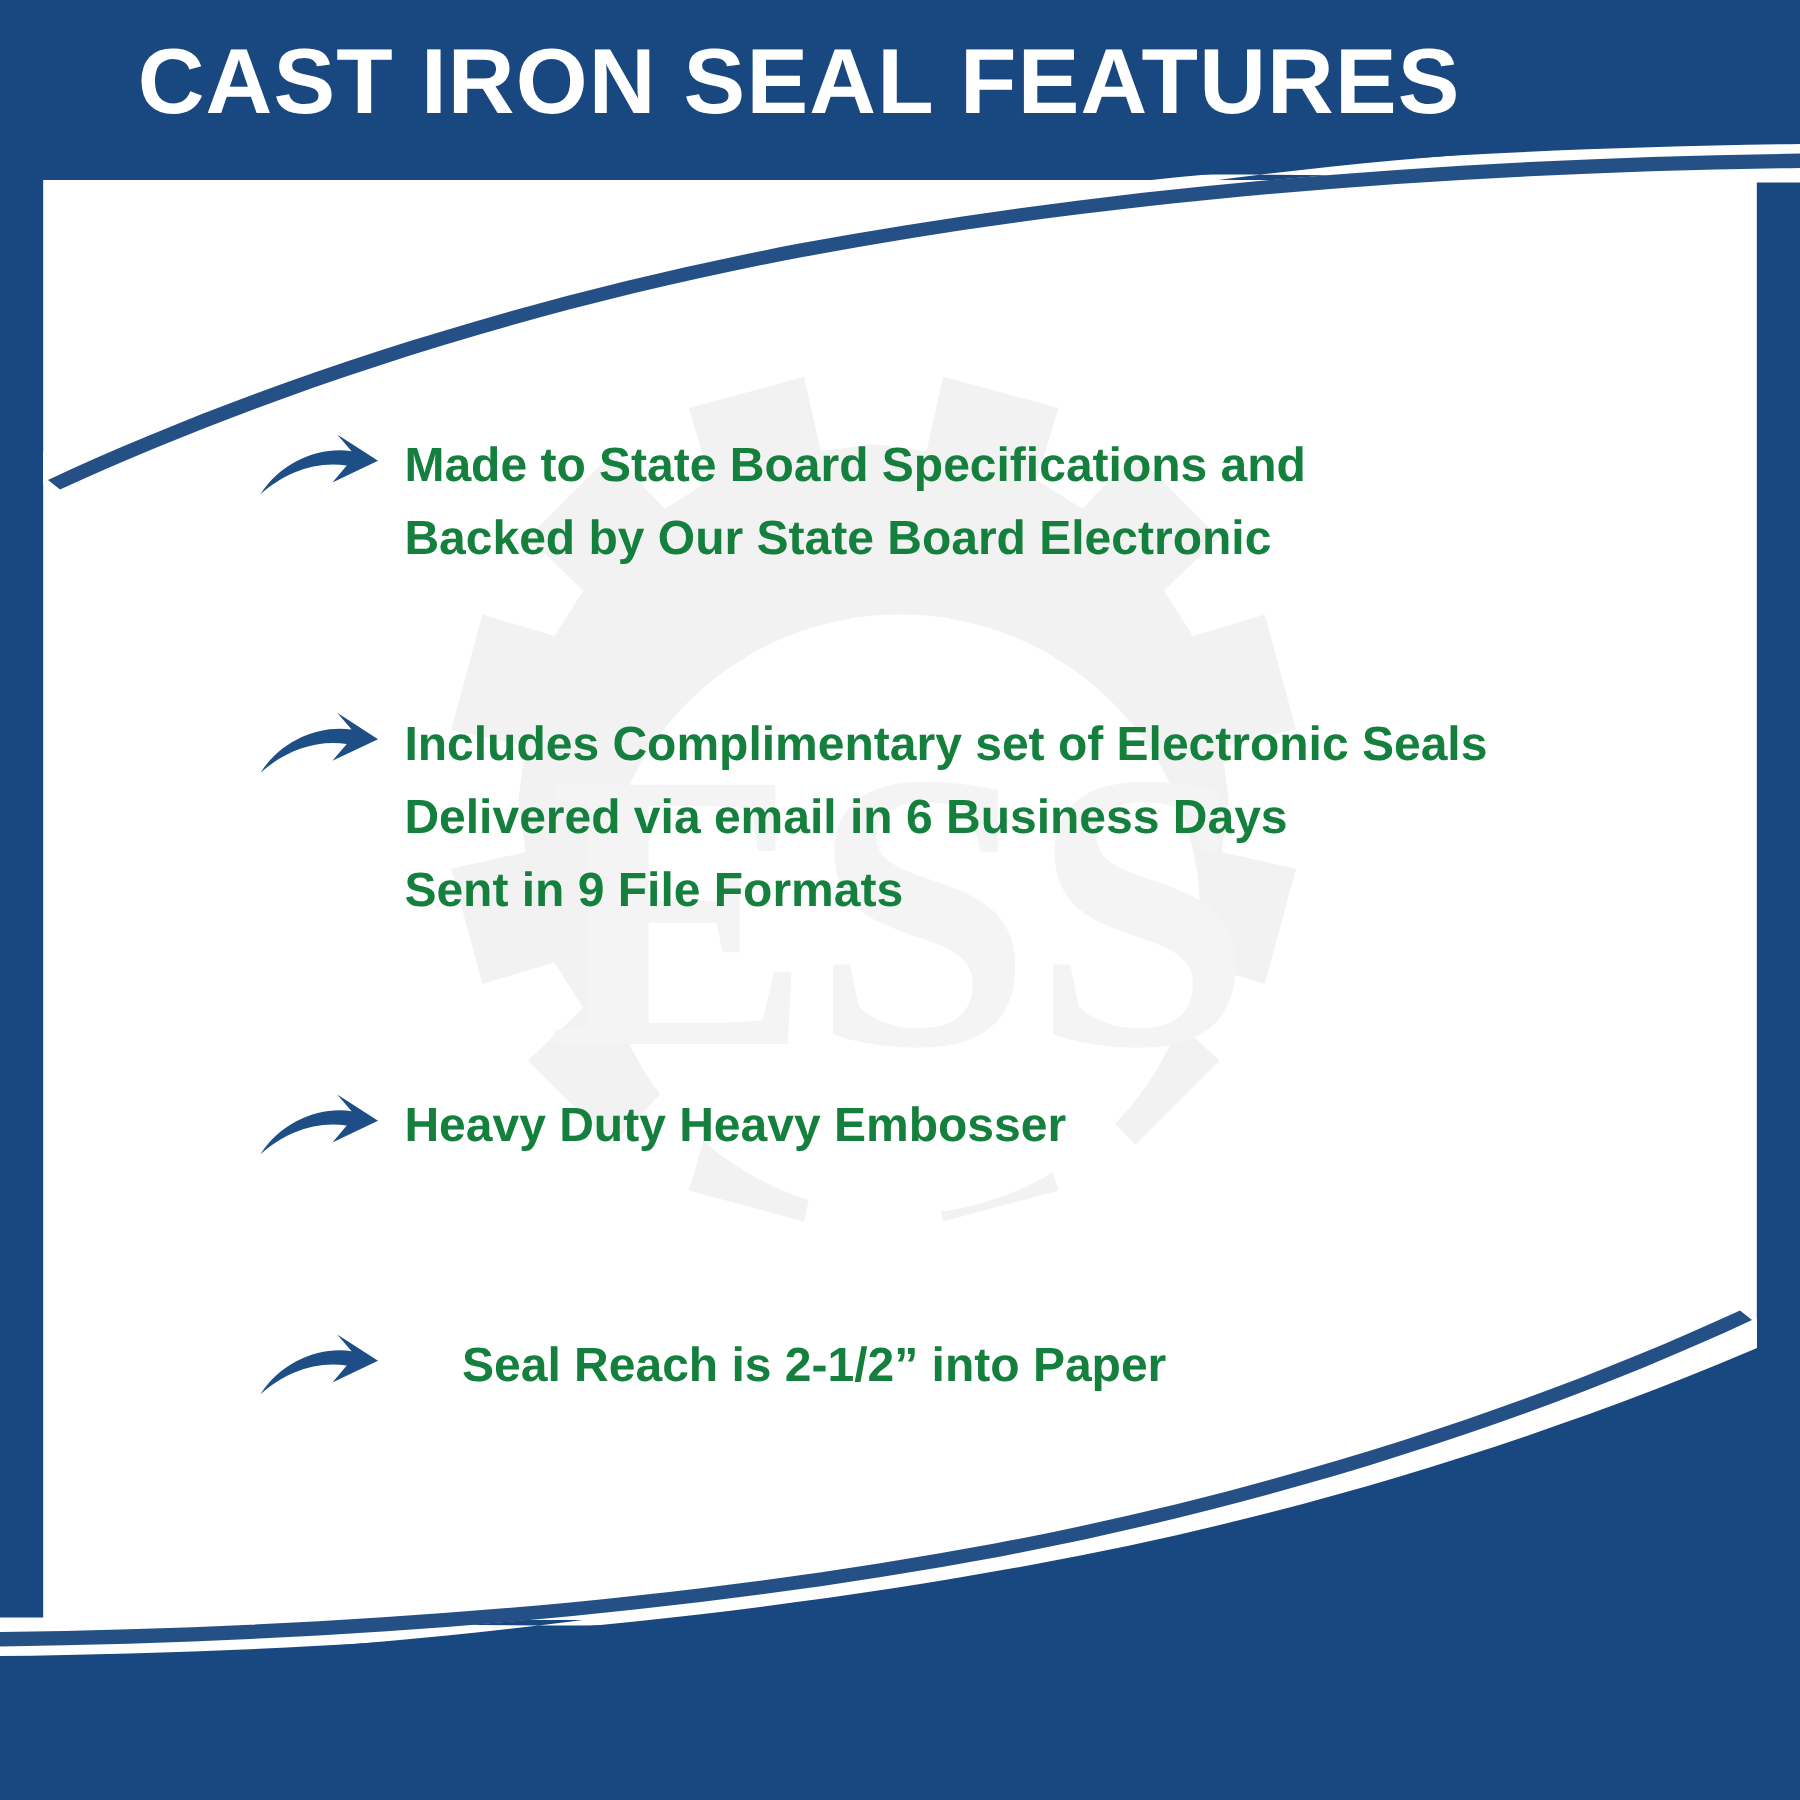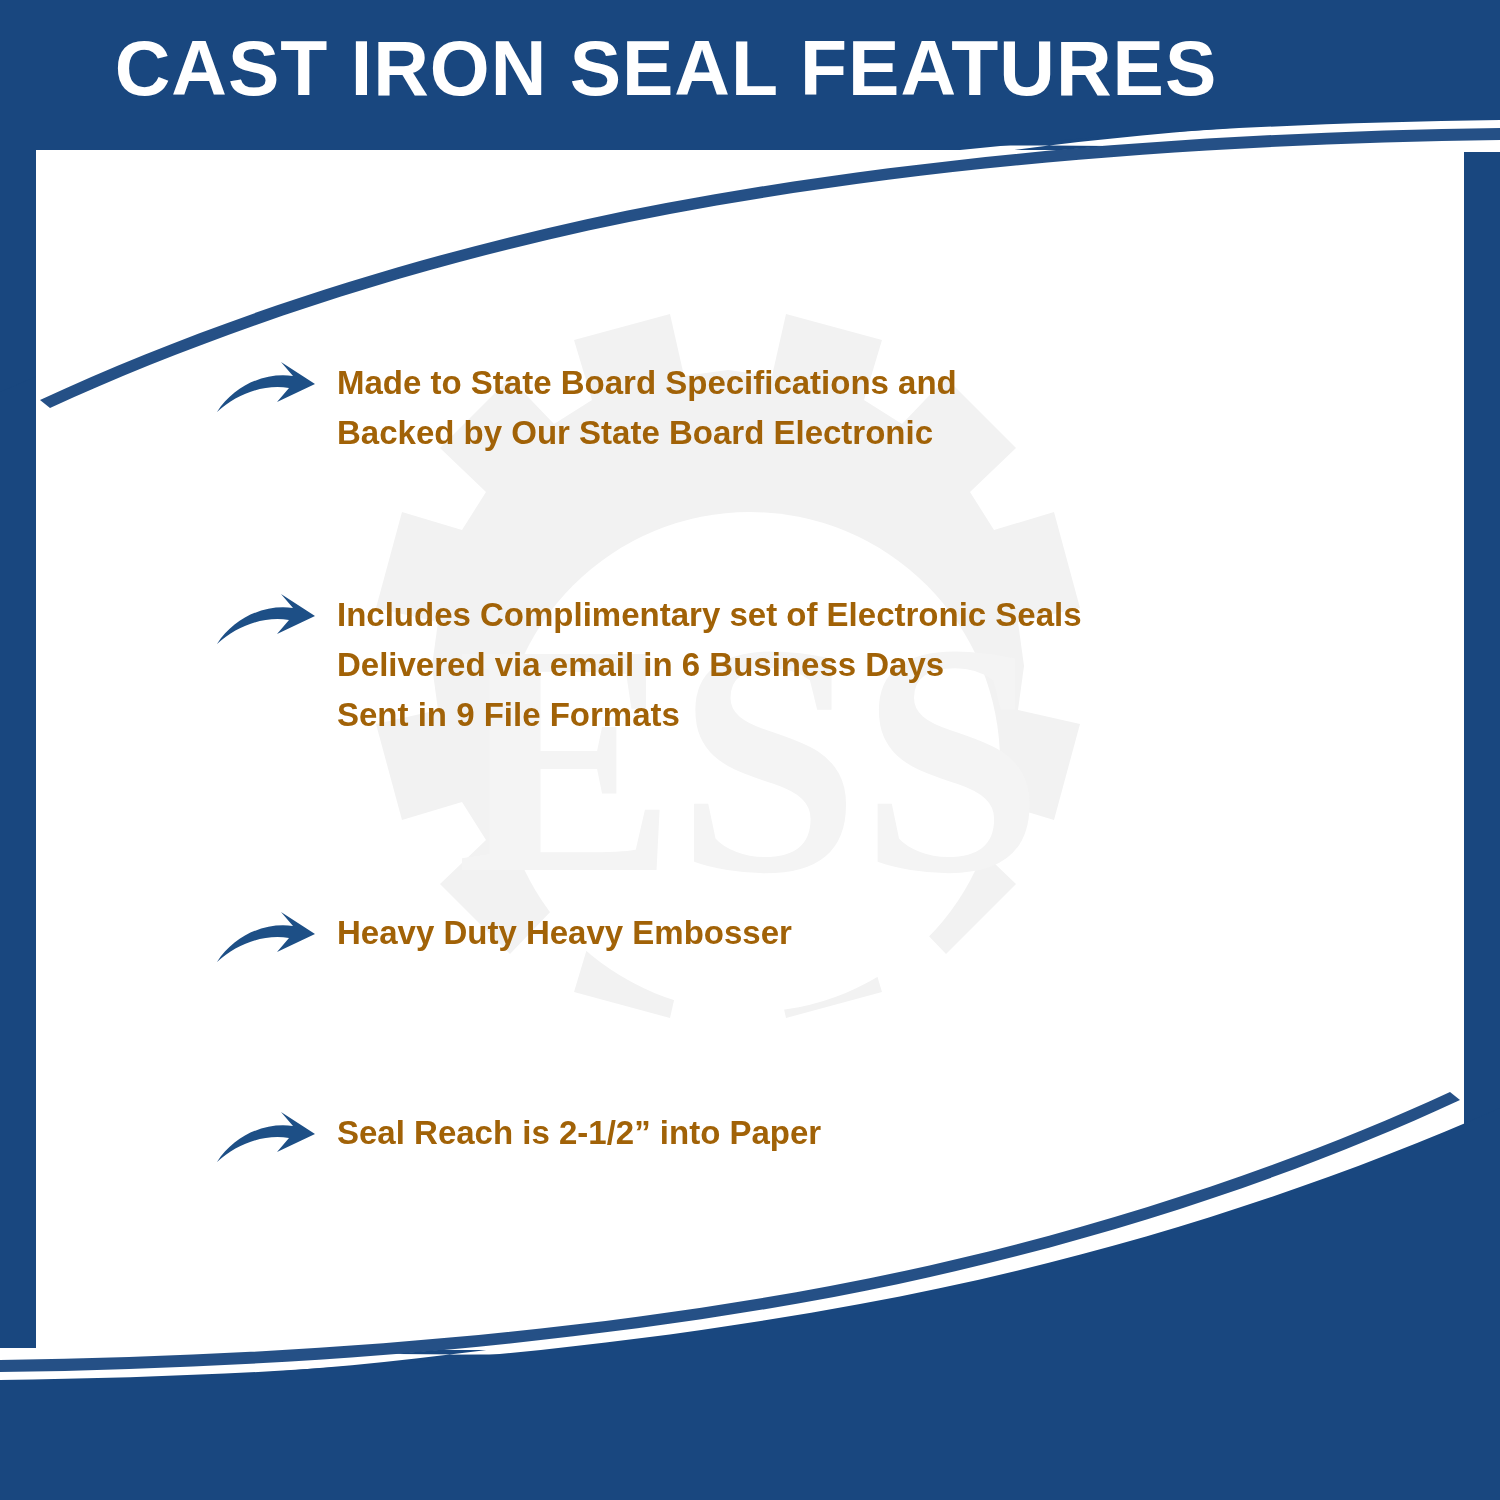--- a/index.html
+++ b/index.html
@@ -81,33 +81,33 @@
   .feature {
     position: absolute;
     display: flex;
     align-items: flex-start;
     left: 215px;
     width: 1285px;
   }
   .feature.f0 { top: 28px; }
   .feature.f1 { top: 260px; }
   .feature.f2 { top: 578px; }
-  .feature.f3 { top: 778px; }
+  .feature.f3 { top: 778px; gap: 48px; }
 
   .arrow {
     flex: 0 0 auto;
     width: 100px;
     height: 62px;
     margin-right: 22px;
     position: relative;
     top: 4px;
   }
   .ftext {
-    color: #a16207;
-    font-size: 33px;
+    color: #15803d;
+    font-size: 40px;
     font-weight: bold;
     line-height: 1.52;
   }
   .ftext .line { white-space: nowrap; }
 </style>
 </head>
 <body>
 
 <div class="poster">
 

